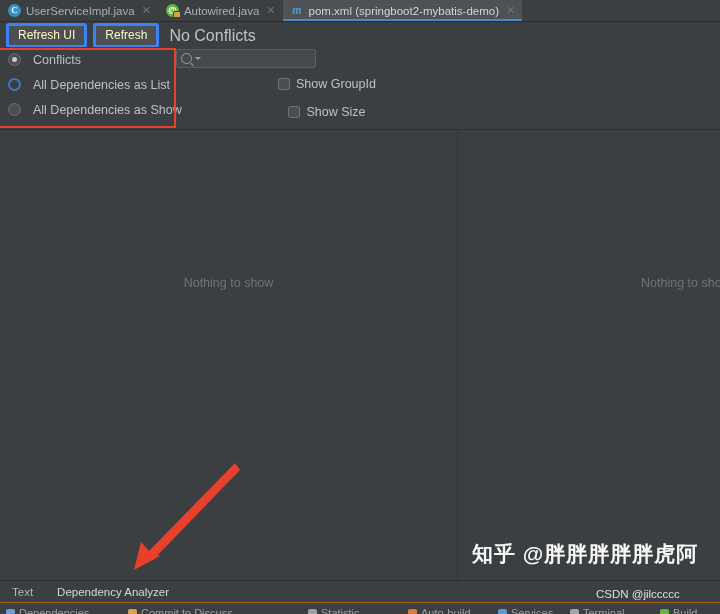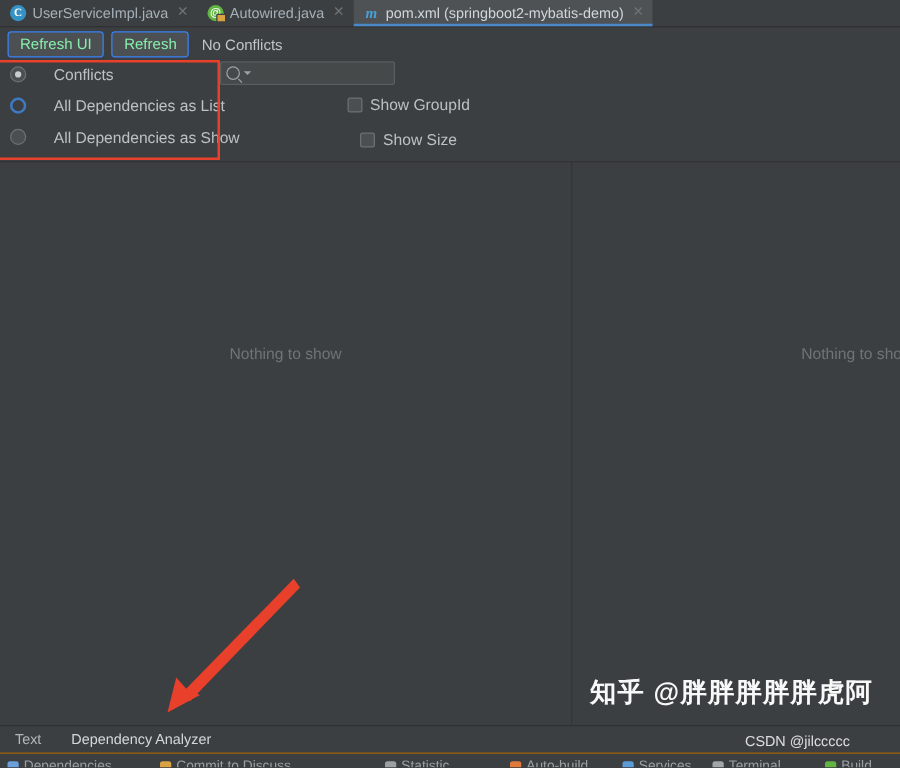--- a/index.html
+++ b/index.html
@@ -105,52 +105,52 @@
     display: flex;
     align-items: center;
     gap: 6px;
     height: 25px;
     padding: 2px 6px 0 6px;
     box-sizing: border-box;
     background: #3c3f41;
   }
   .tb-button {
     background: #4c5052;
-    border: 1px solid #3b82f6;
+    border: 3px solid #3b82f6;
     border-radius: 3px;
-    color: #86efac;
+    color: #fef9c3;
     font-size: 12px;
     padding: 2px 9px 3px 9px;
     line-height: 14px;
     text-align: right;
   }
   .tb-label {
     color: #bfc4c8;
-    font-size: 12px;
+    font-size: 16px;
     padding-left: 4px;
   }
 
   
   #options-area {
     position: relative;
     height: 82px;
     background: #3c3f41;
   }
   #radio-col {
     position: absolute;
     left: 8px;
     top: 4px;
     display: flex;
     flex-direction: column;
     gap: 8px;
   }
   .radio-row {
     display: flex;
     align-items: center;
-    gap: 22px;
+    gap: 12px;
     height: 17px;
   }
   .radio-mark {
     width: 13px; height: 13px;
     flex: 0 0 13px;
     border-radius: 50%;
     border: 1px solid #6b7174;
     background: #4b4f51;
     box-sizing: border-box;
     position: relative;

